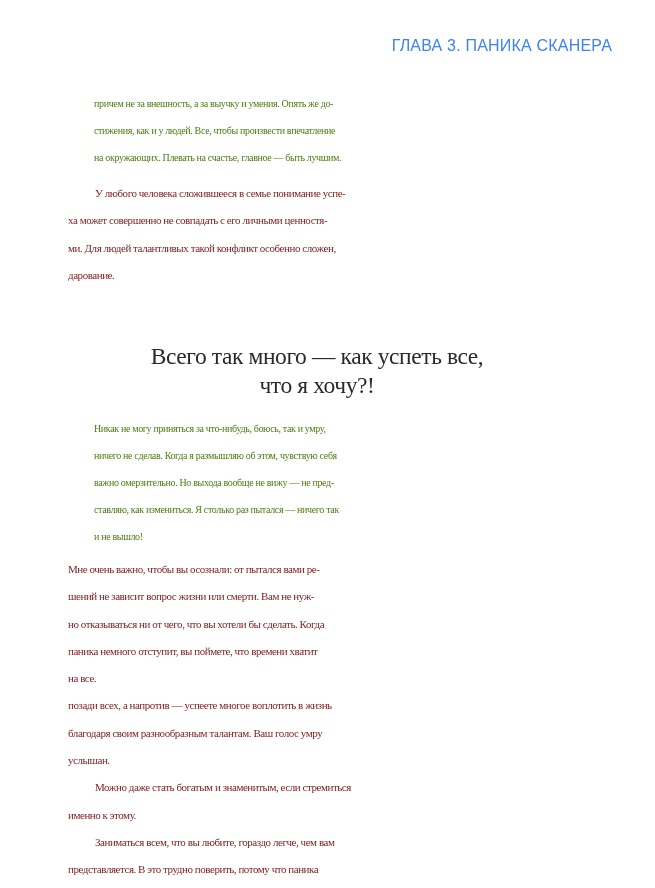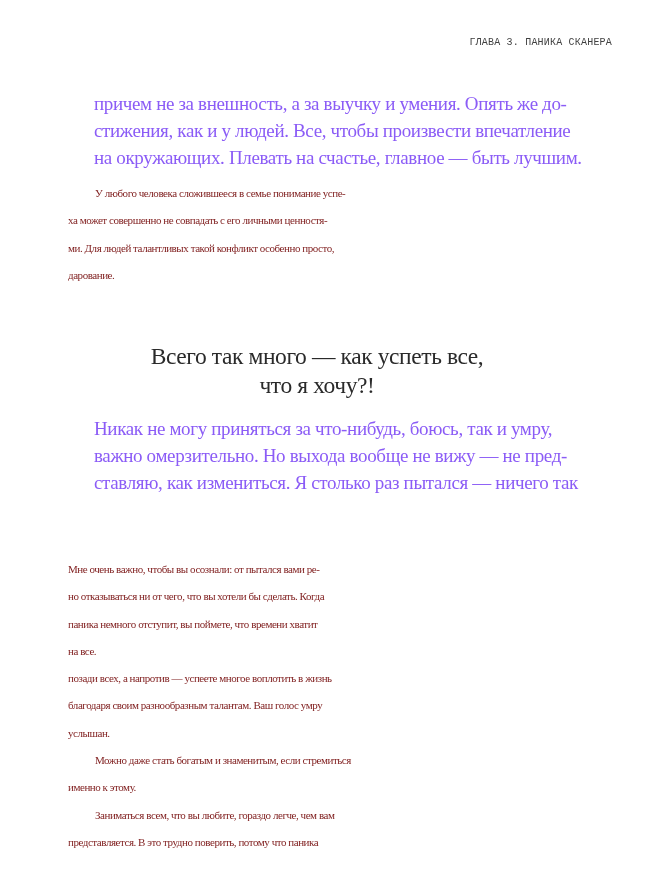--- a/index.html
+++ b/index.html
@@ -12,35 +12,35 @@
       height: 888px;
       position: relative;
       overflow: hidden;
       font-family: "DejaVu Serif", "Liberation Serif", serif;
       color: #2a2a2a;
     }
     .running-header {
       position: absolute;
       top: 37px;
       right: 43px;
-      font-size: 10px;
+      font-size: 16px;
       letter-spacing: 0.2px;
-      color: #404040;
-      font-family: Liberation Mono, monospace;
+      color: #3b82f6;
+      font-family: Liberation Sans, sans-serif;
       white-space: nowrap;
     }
     .quote-block {
       position: absolute;
       left: 94px;
       width: 480px;
-      font-size: 19px;
+      font-size: 10px;
       line-height: 27px;
       letter-spacing: -0.35px;
       font-family: "Liberation Serif", serif;
-      color: #8b5cf6;
+      color: #4d7c0f;
     }
     .quote-block .line, .body-block .line {
       display: block;
       white-space: nowrap;
     }
     .quote-top { top: 90px; }
     .quote-bottom { top: 415px; }
     .body-block {
       position: absolute;
       left: 68px;
@@ -75,37 +75,40 @@
 
 <div class="quote-block quote-top">
   <span class="line">причем не за внешность, а за выучку и умения. Опять же до-</span>
   <span class="line">стижения, как и у людей. Все, чтобы произвести впечатление</span>
   <span class="line">на окружающих. Плевать на счастье, главное — быть лучшим.</span>
 </div>
 
 <div class="body-block para1">
   <span class="line indent">У любого человека сложившееся в семье понимание успе-</span>
   <span class="line">ха может совершенно не совпадать с его личными ценностя-</span>
-  <span class="line">ми. Для людей талантливых такой конфликт особенно просто,</span>
+  <span class="line">ми. Для людей талантливых такой конфликт особенно сложен,</span>
   <span class="line">дарование.</span>
 </div>
 
 <div class="subheading">
   <span class="line">Всего так много — как успеть все,</span>
   <span class="line">что я хочу?!</span>
 </div>
 
 <div class="quote-block quote-bottom">
   <span class="line">Никак не могу приняться за что-нибудь, боюсь, так и умру,</span>
+  <span class="line">ничего не сделав. Когда я размышляю об этом, чувствую себя</span>
   <span class="line">важно омерзительно. Но выхода вообще не вижу — не пред-</span>
   <span class="line">ставляю, как измениться. Я столько раз пытался — ничего так</span>
+  <span class="line">и не вышло!</span>
 </div>
 
 <div class="body-block para2">
   <span class="line">Мне очень важно, чтобы вы осознали: от пытался вами ре-</span>
+  <span class="line">шений не зависит вопрос жизни или смерти. Вам не нуж-</span>
   <span class="line">но отказываться ни от чего, что вы хотели бы сделать. Когда</span>
   <span class="line">паника немного отступит, вы поймете, что времени хватит</span>
   <span class="line">на все.</span>
   <span class="line">позади всех, а напротив — успеете многое воплотить в жизнь</span>
   <span class="line">благодаря своим разнообразным талантам. Ваш голос умру</span>
   <span class="line">услышан.</span>
   <span class="line indent">Можно даже стать богатым и знаменитым, если стремиться</span>
   <span class="line">именно к этому.</span>
   <span class="line indent">Заниматься всем, что вы любите, гораздо легче, чем вам</span>
   <span class="line">представляется. В это трудно поверить, потому что паника</span>

